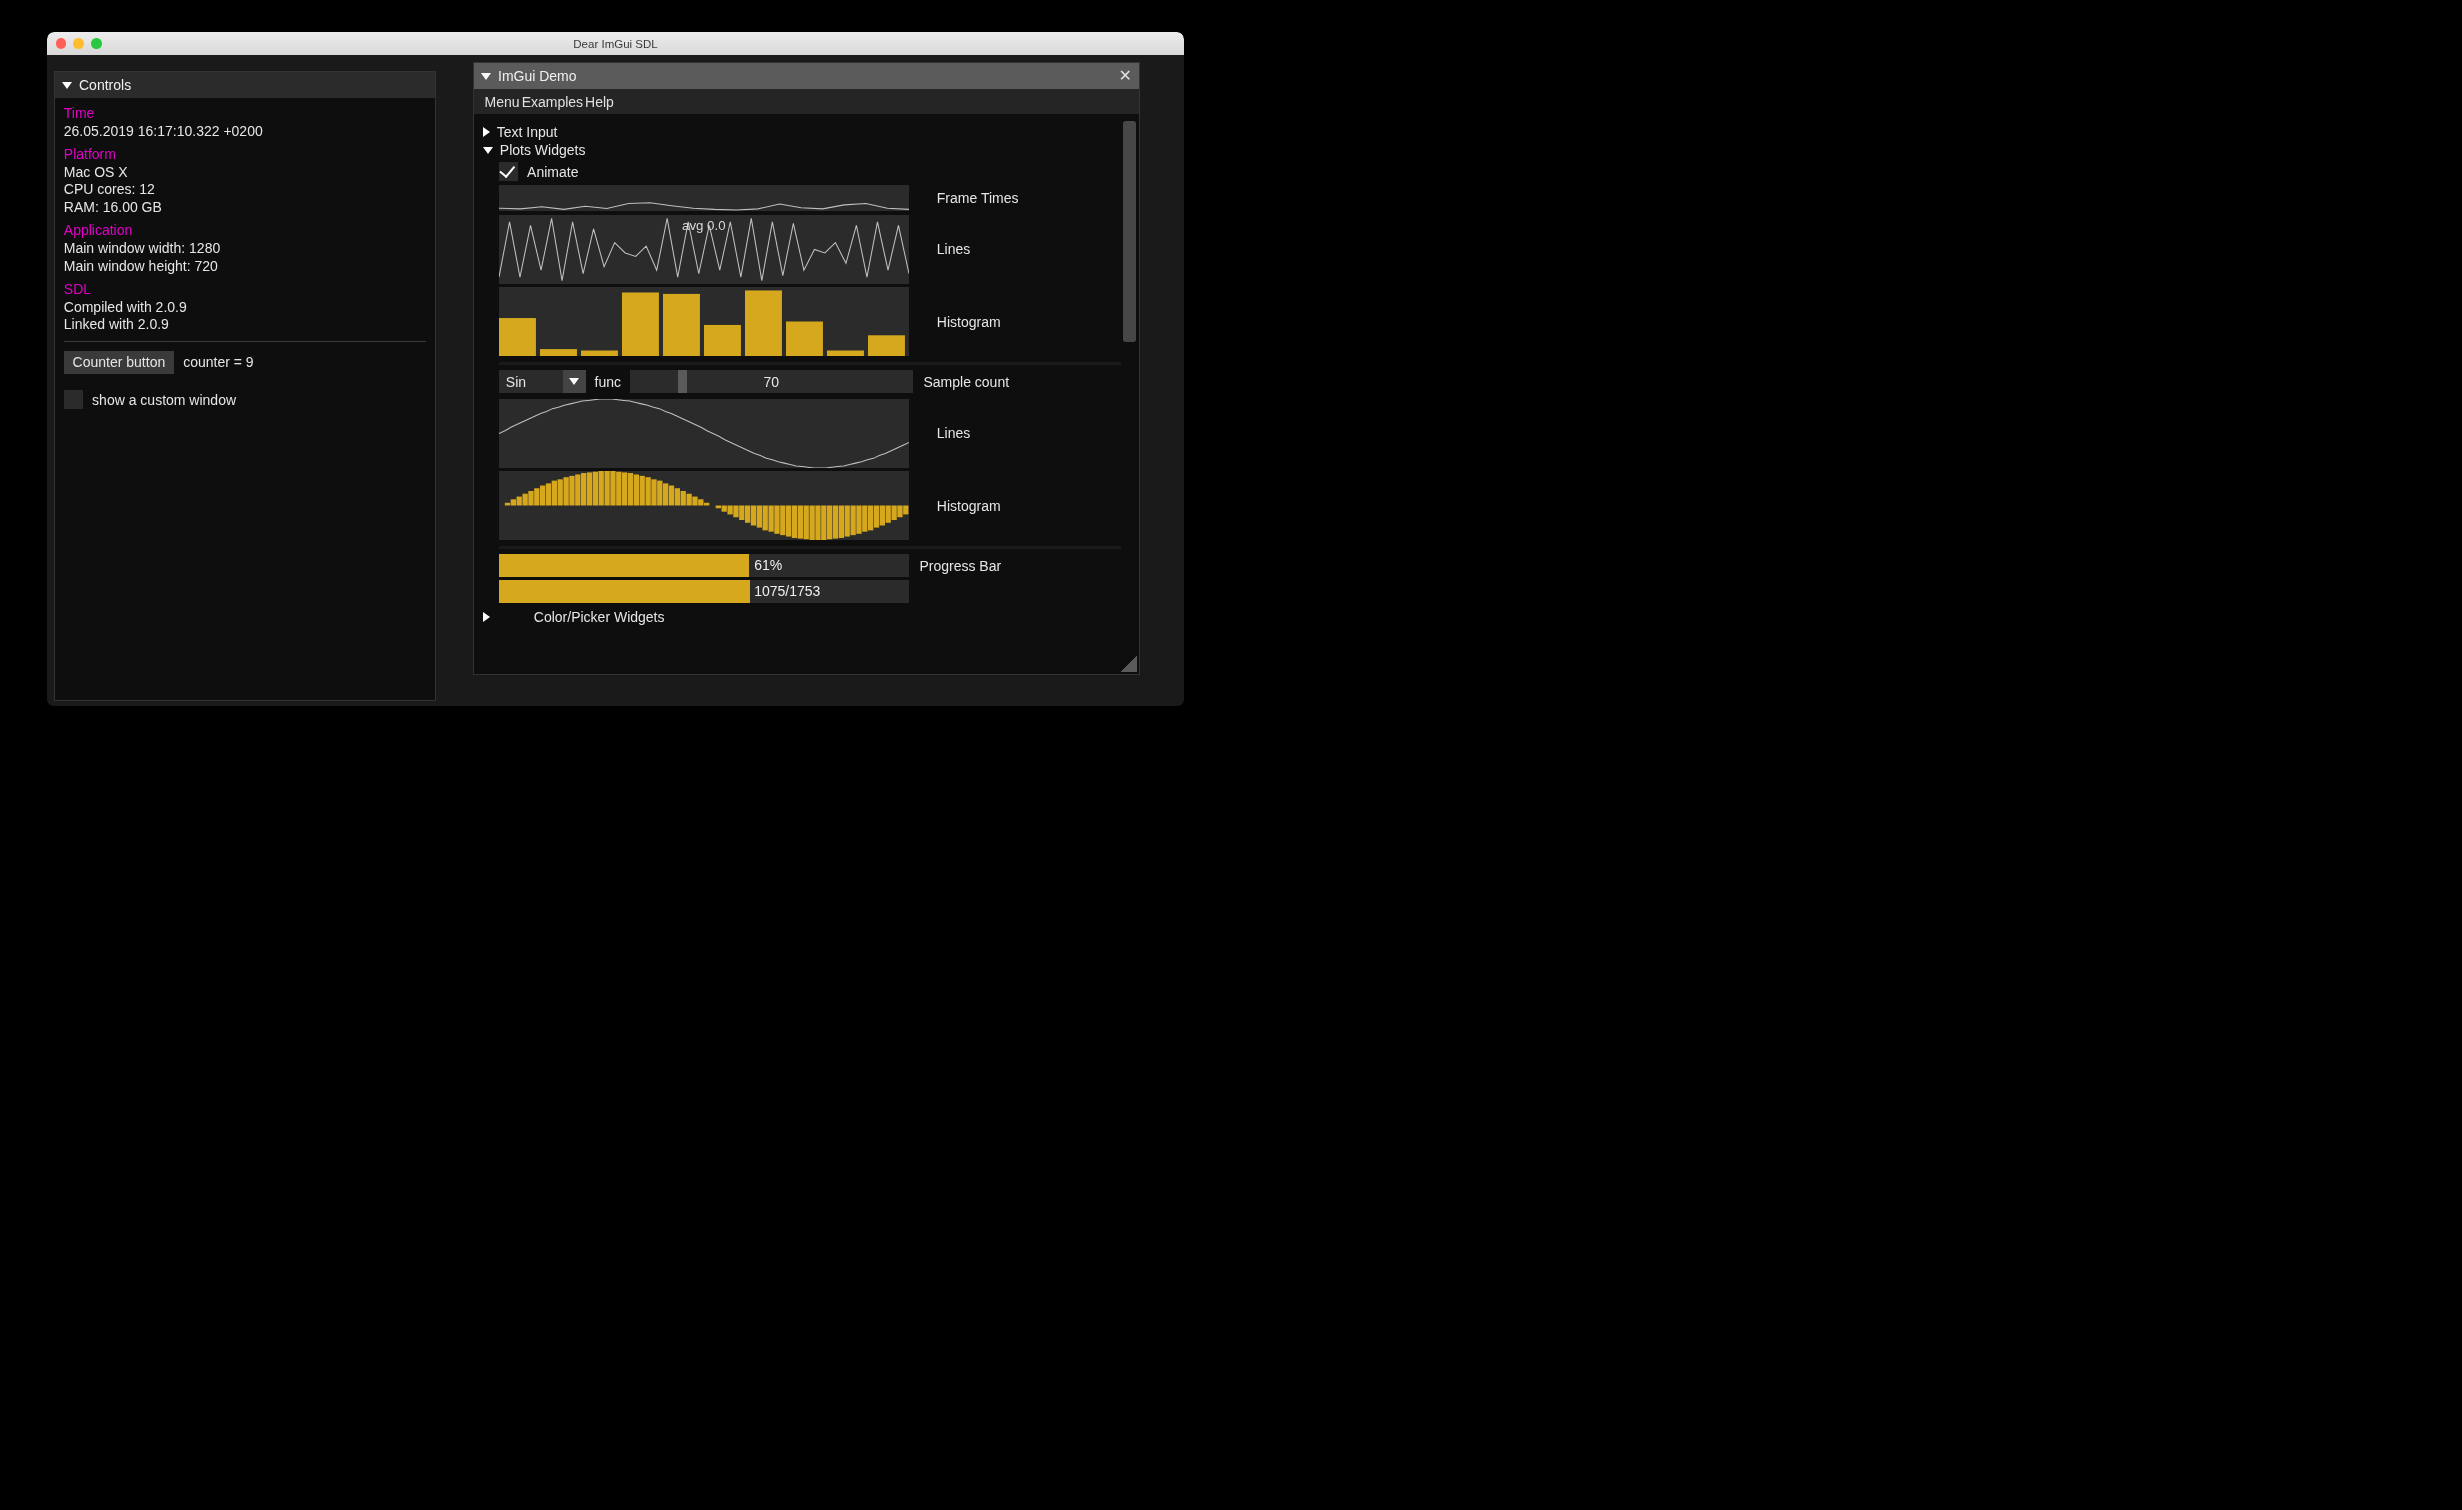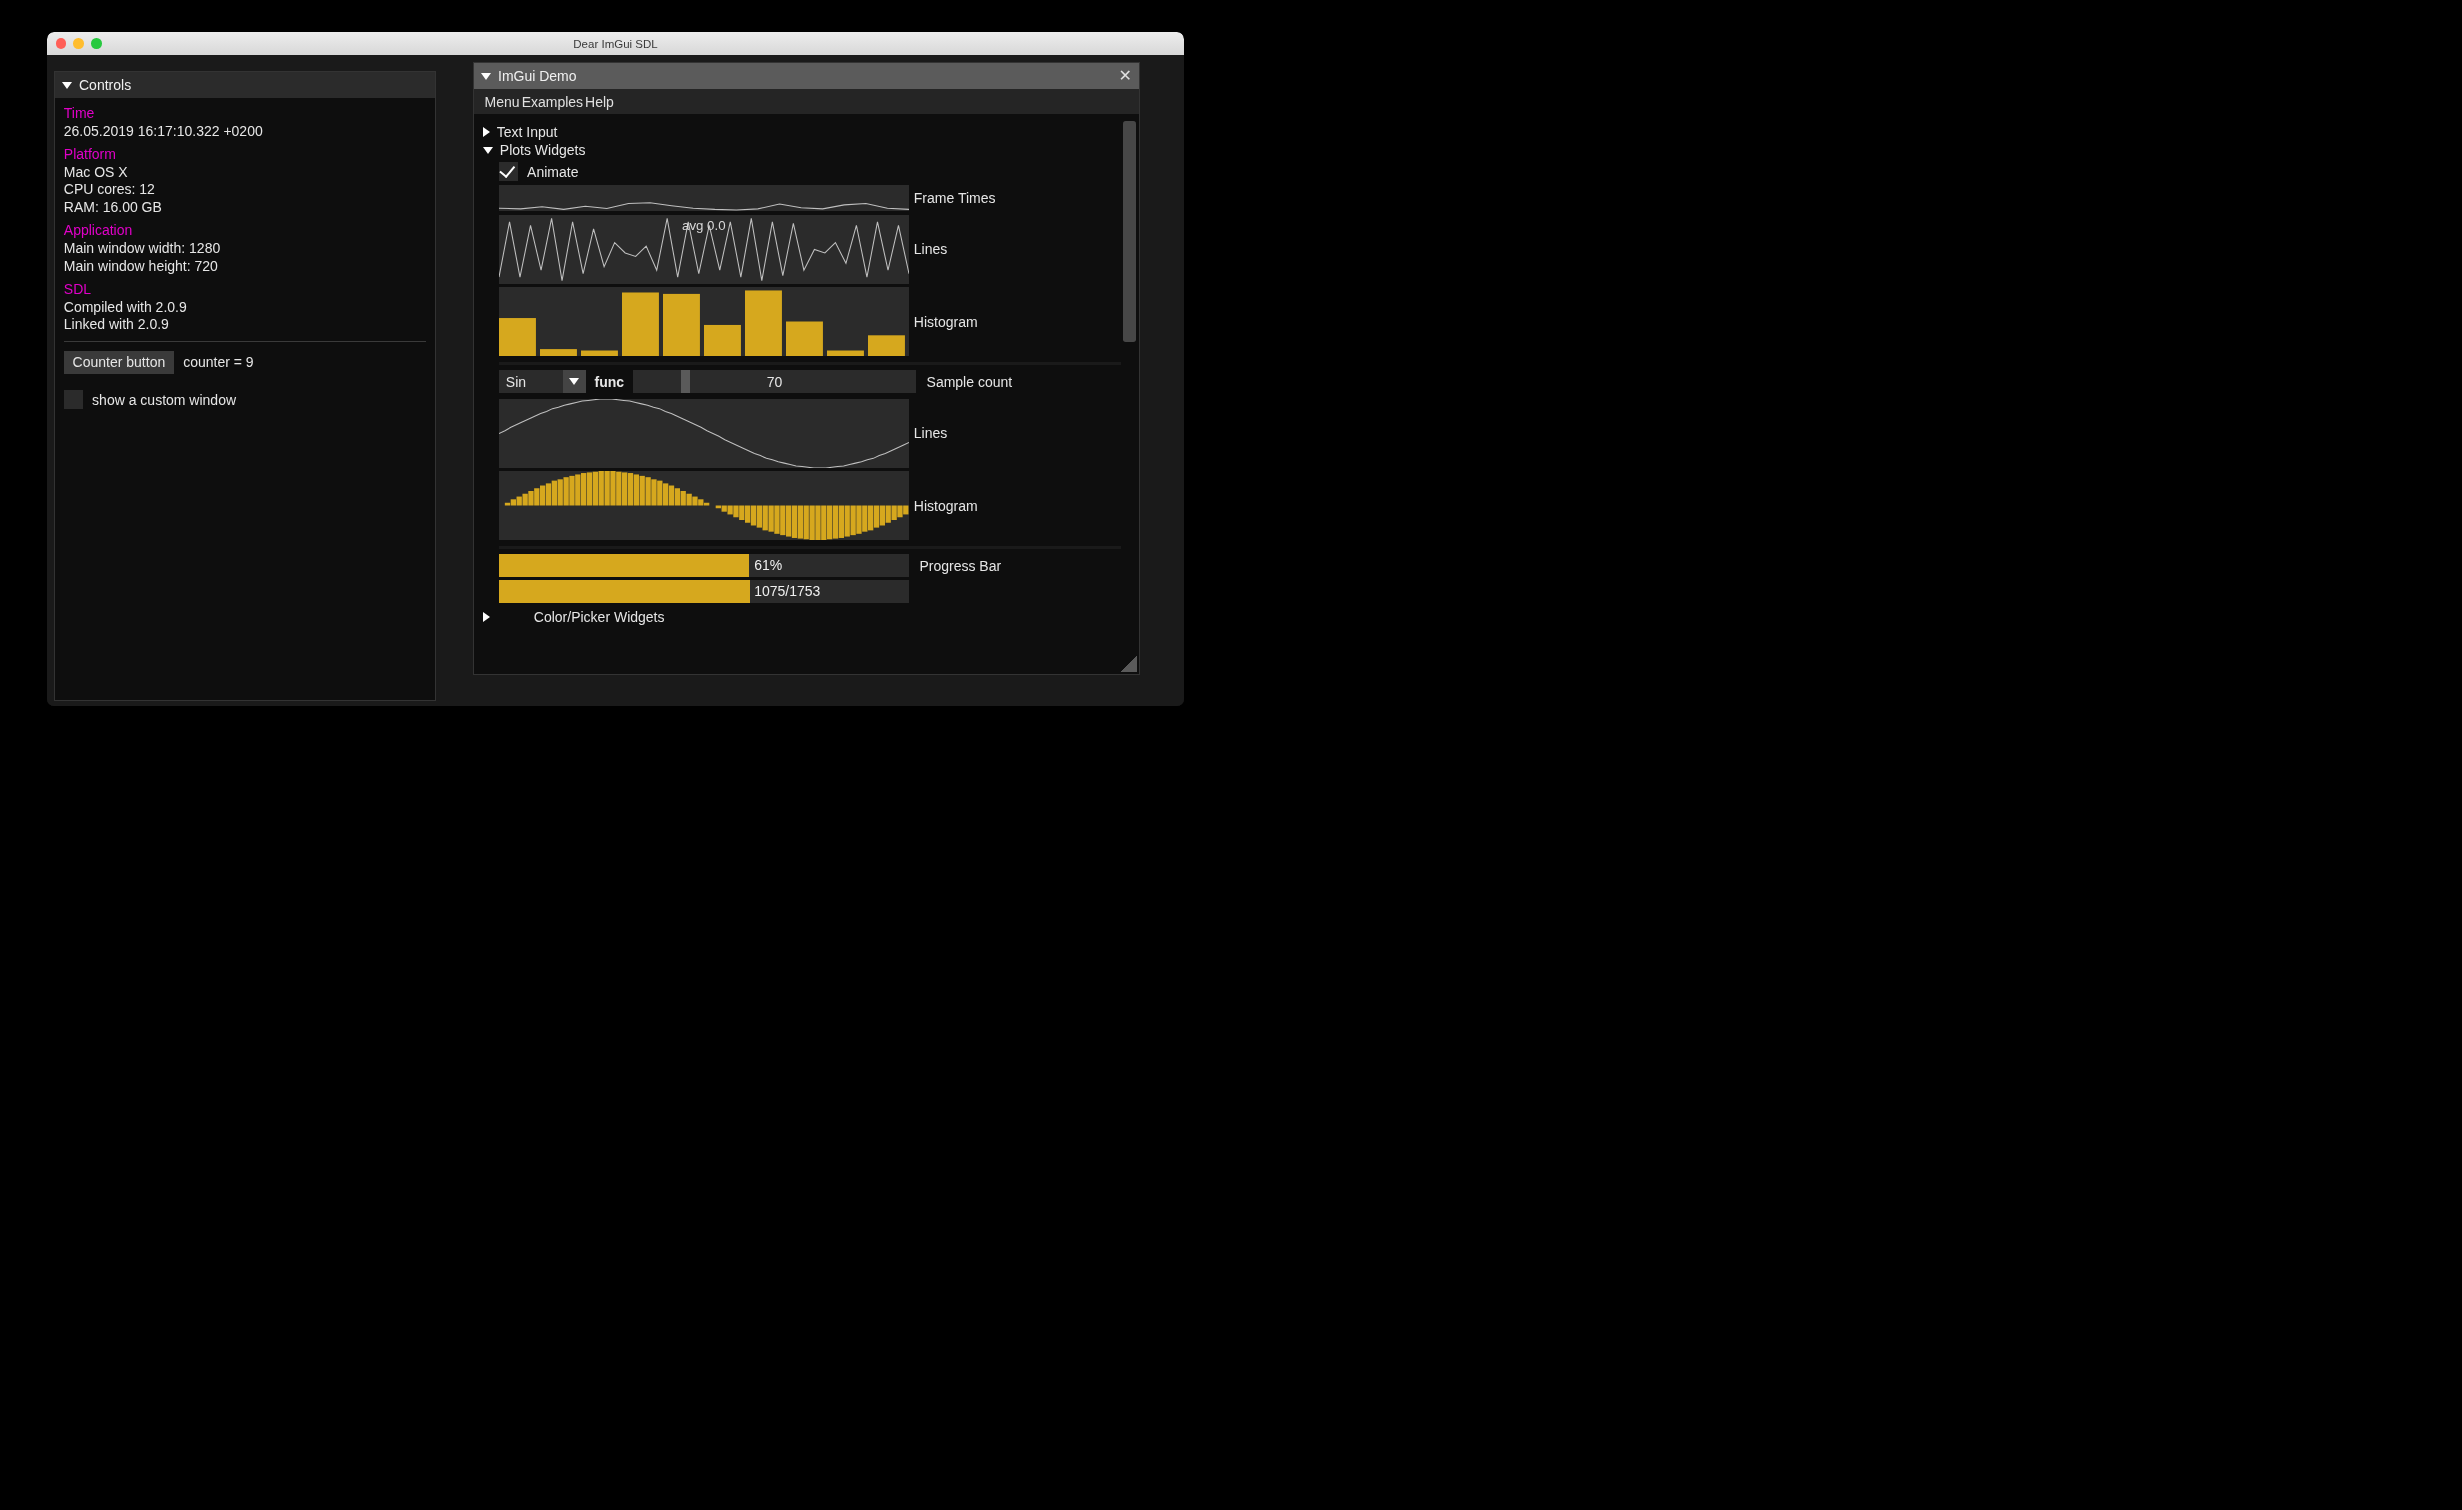--- a/index.html
+++ b/index.html
@@ -119,36 +119,36 @@
   }
   .demo-menubar span { cursor:pointer; }
   .demo-scroll {
     position:absolute;
     left:8.8px; right:17.7px; top: 32px; bottom:3.5px;
     overflow:hidden;
   }
   .tree-row { display:flex; align-items:center; gap:7px; margin:2.7px 0; cursor:pointer;}
   .tree-indent { margin-left: 16px; }
 
-  .plot-row { display:flex; align-items:center; gap:5px; margin:3.5px 0 3.5px 0px;}
+  .plot-row { display:flex; align-items:center; gap:28px; margin:3.5px 0 3.5px 0px;}
   .plot-panel {
     background:#2b2b2b;
     position:relative;
     overflow:hidden;
   }
   svg.plot { width:100%; height:100%; display:block; }
 
   .hist-bar { fill:#d6a81e; }
 
   .sep-wide { height:3.5px; background:#1a1a1a; margin:5.3px 0; }
 
   .func-row { display:flex; align-items:center; gap:0; margin:5.3px 0; }
   .combo-box { background:#2b2b2b; height:23px; display:flex; align-items:center; width:64px; }
   .combo-btn { background:#444; width:23px; height:23px; display:flex; align-items:center; justify-content:center; cursor:pointer; }
-  .func-label { margin:0 8.8px;font-weight:bold; }
+  .func-label { margin:0 8.8px; }
   .slider { background:#2b2b2b; height:23px; width:283px; position:relative; display:flex; align-items:center; justify-content:center; }
   .slider-grab { position:absolute; width:8.8px; height:23px; background:#5a5a5a; }
   .sample-label { margin-left:10.6px; }
 
   .progress-row { display:flex; align-items:center; gap:10.6px; margin:2.7px 0; }
   .progress { background:#2b2b2b; width:410px; height:23px; position:relative; }
   .progress-fill { background:#d6a81e; height:100%; }
   .progress-text { position:absolute; left: calc(var(--p) + 5.3px); top:2.7px; color:#f0f0f0; }
 
   .scrollbar {

